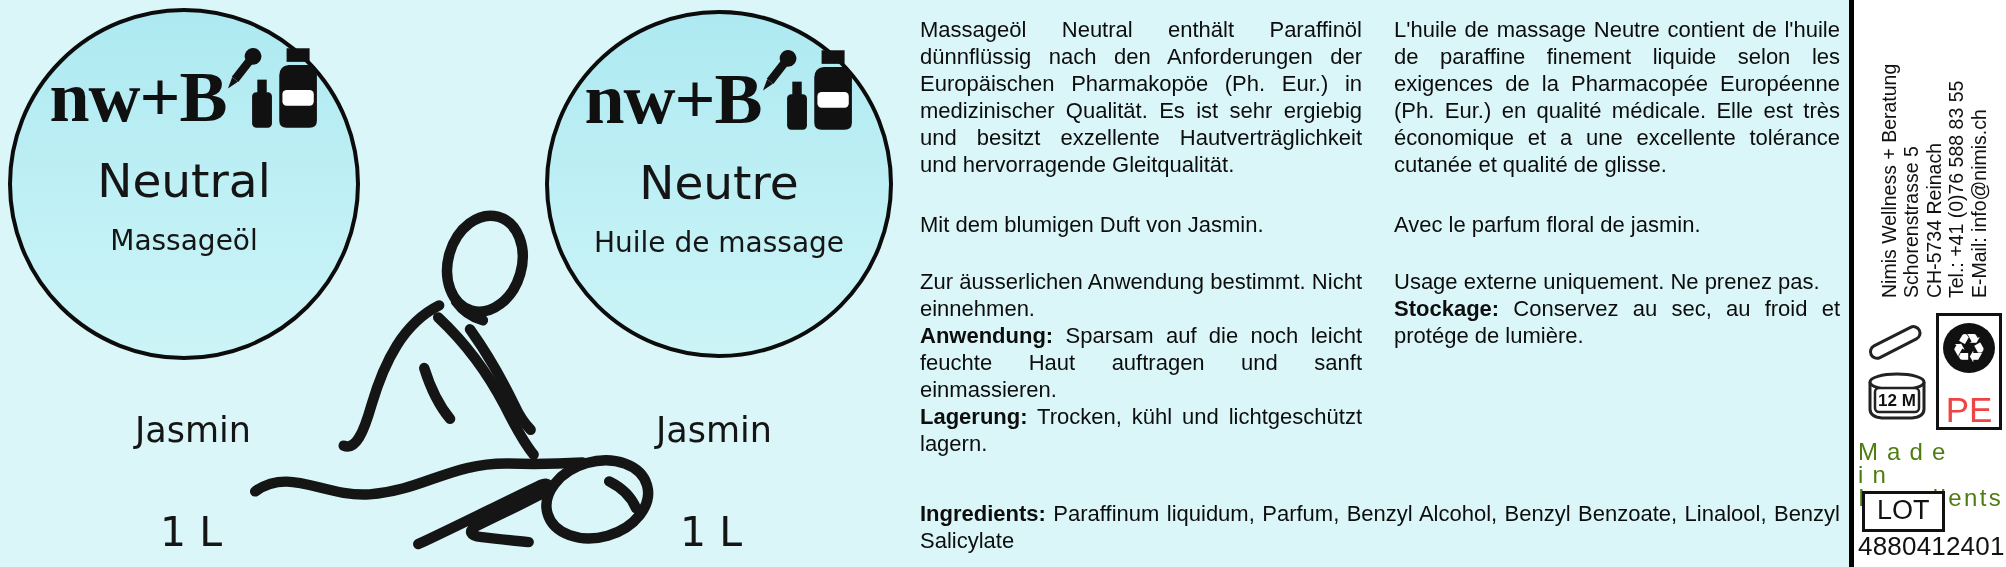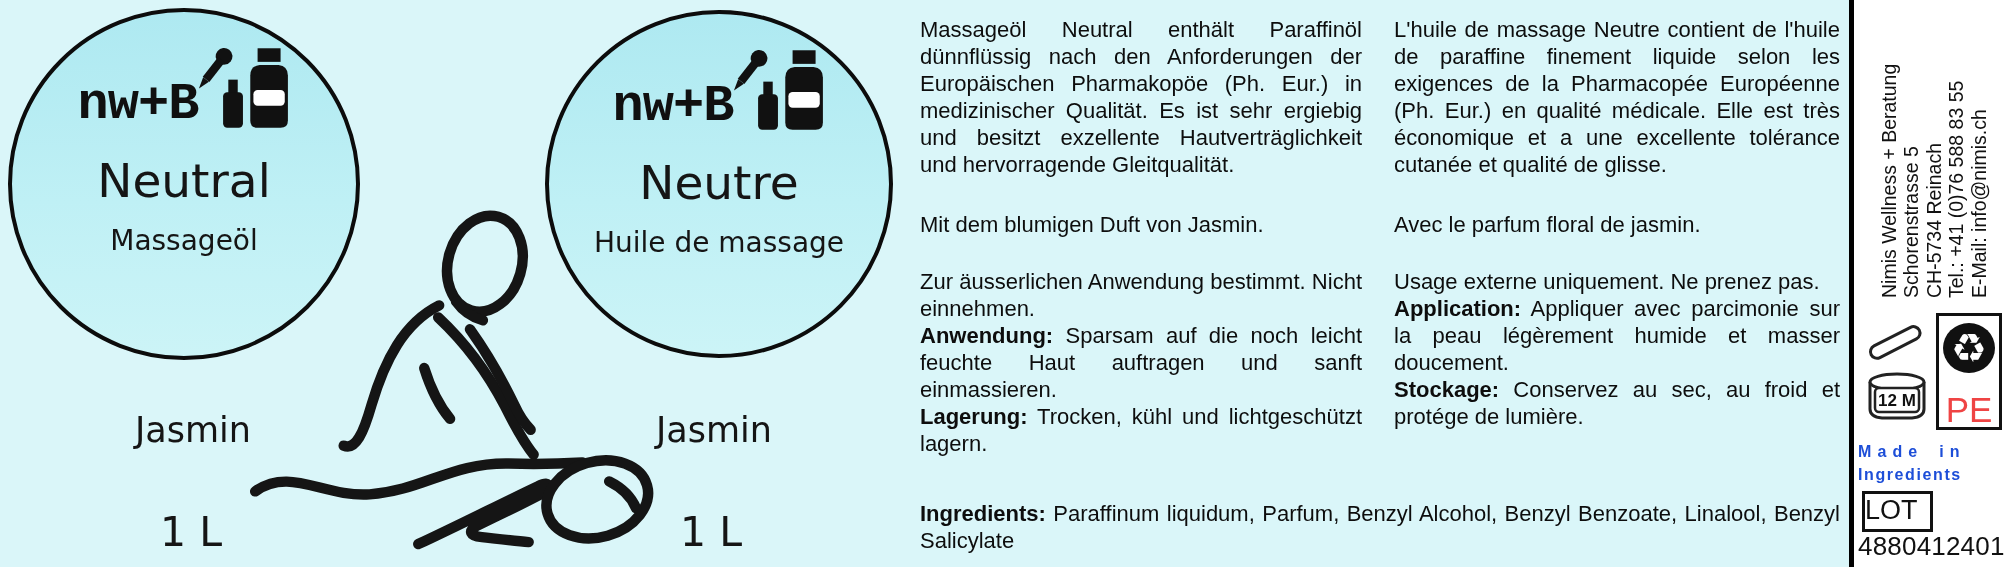--- a/index.html
+++ b/index.html
@@ -5,21 +5,21 @@
   html,body{margin:0;padding:0;background:#888;}
   .label{position:relative;width:2006px;height:567px;background:#daf6f9;overflow:hidden;
          font-family:"Liberation Sans",sans-serif;color:#141414;}
   
   .circle{position:absolute;border-radius:50%;border:4px solid #0c0c0c;
           background:linear-gradient(180deg,#aee9f1 0%,#bff0f5 55%,#ccf4f7 100%);
           display:flex;flex-direction:column;align-items:center;box-sizing:border-box;}
   .circle.c1{left:8px;top:8px;width:352px;height:352px;}
   .circle.c2{left:545px;top:10px;width:348px;height:348px;}
   .logo-row{display:flex;align-items:flex-end;margin-top:34px;height:84px;}
-  .logo-text{font-family:Liberation Mono, monospace;font-weight:700;font-size:52px;
+  .logo-text{font-family:Liberation Serif, serif;font-weight:700;font-size:72px;
              line-height:0.82;letter-spacing:-1px;color:#101010;padding-bottom:3px;}
   .brand-title{margin-top:26px;font-family:"DejaVu Sans",sans-serif;font-weight:400;
                font-size:47px;line-height:1.06;color:#151515;}
   .brand-sub{margin-top:18px;font-family:"DejaVu Sans",sans-serif;font-size:28px;color:#151515;}
   .scent{position:absolute;transform:translateX(-50%);font-family:"DejaVu Sans",sans-serif;
          font-size:35px;color:#151515;}
   .scent.s1{left:193px;top:410px;}
   .scent.s2{left:714px;top:410px;}
   .volume{position:absolute;transform:translateX(-50%);font-family:"DejaVu Sans",sans-serif;
           font-size:41px;color:#151515;}
@@ -42,24 +42,24 @@
   .company{position:absolute;left:24px;top:298px;width:290px;height:112px;
            transform:rotate(-90deg);transform-origin:0 0;
            font-size:19.5px;line-height:22.4px;color:#111;white-space:nowrap;}
   .jar{position:absolute;left:8px;top:324px;}
   .pe-box{position:absolute;left:82px;top:313px;width:60px;height:111px;border:3px solid #111;
           background:#fff;display:flex;flex-direction:column;align-items:center;}
   .recycle{margin-top:7px;width:52px;height:52px;border-radius:50%;background:#111;
            display:flex;align-items:center;justify-content:center;}
   .recycle span{color:#fff;font-family:"DejaVu Sans",sans-serif;font-size:40px;line-height:1;}
   .pe-text{margin-top:19px;font-size:35px;line-height:1;color:#ef4444;}
-  .made-in{position:absolute;left:4px;top:440px;width:142px;font-size:16px;line-height:23px;color:#1d4ed8;font-weight:bold;}
+  .made-in{position:absolute;left:4px;top:440px;width:142px;font-size:24px;line-height:23px;color:#4d7c0f;}
   .made-in .l1{letter-spacing:0.38em;word-spacing:0.35em;}
   .made-in .l2{letter-spacing:0.10em;}
-  .lot-box{position:absolute;left:8px;top:491px;border:3px solid #111;padding:1px 12px 3px 0;
+  .lot-box{position:absolute;left:8px;top:491px;border:3px solid #111;padding:1px 12px 3px 12px;
            font-size:27px;color:#111;background:#fff;}
   .batch{position:absolute;left:4px;top:531px;font-size:26px;letter-spacing:0.2px;color:#111;}
 </style>
 </head>
 <body>
 
 <div class="label">
 
   <div class="circle c1">
     <div class="logo-row">
@@ -128,21 +128,20 @@
     <p class="gap1">Mit dem blumigen Duft von Jasmin.</p>
     <p class="gap2">Zur äusserlichen Anwendung bestimmt. Nicht einnehmen.</p>
     <p><b>Anwendung:</b><span> Sparsam auf die noch leicht feuchte Haut auftragen und sanft einmassieren.</span></p>
     <p><b>Lagerung:</b><span> Trocken, kühl und lichtgeschützt lagern.</span></p>
   </div>
 
   <div class="col fr">
     <p>L'huile de massage Neutre contient de l'huile de paraffine finement liquide selon les exigences de la Pharmacopée Européenne (Ph. Eur.) en qualité médicale. Elle est très économique et a une excellente tolérance cutanée et qualité de glisse.</p>
     <p class="gap1">Avec le parfum floral de jasmin.</p>
     <p class="gap2">Usage externe uniquement. Ne prenez pas.</p>
-    <p><b>Application:</b><span> Appliquer avec parcimonie sur la peau légèrement humide et masser doucement.</span></p>
     <p><b>Stockage:</b><span> Conservez au sec, au froid et protége de lumière.</span></p>
   </div>
 
   <div class="ingredients">
     <b>Ingredients:</b><span> Paraffinum liquidum, Parfum, Benzyl Alcohol, Benzyl Benzoate, Linalool, Benzyl Salicylate</span>
   </div>
 
   <div class="divider"></div>
 
   <div class="right-panel">

